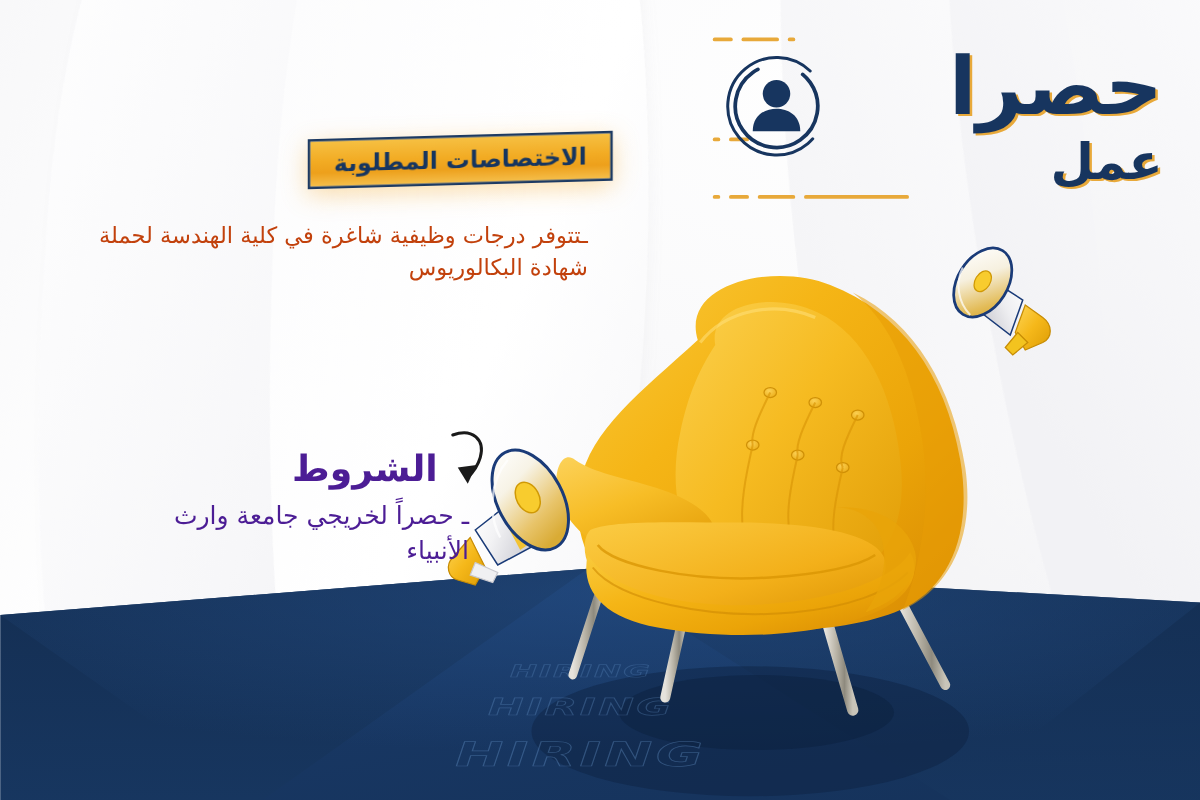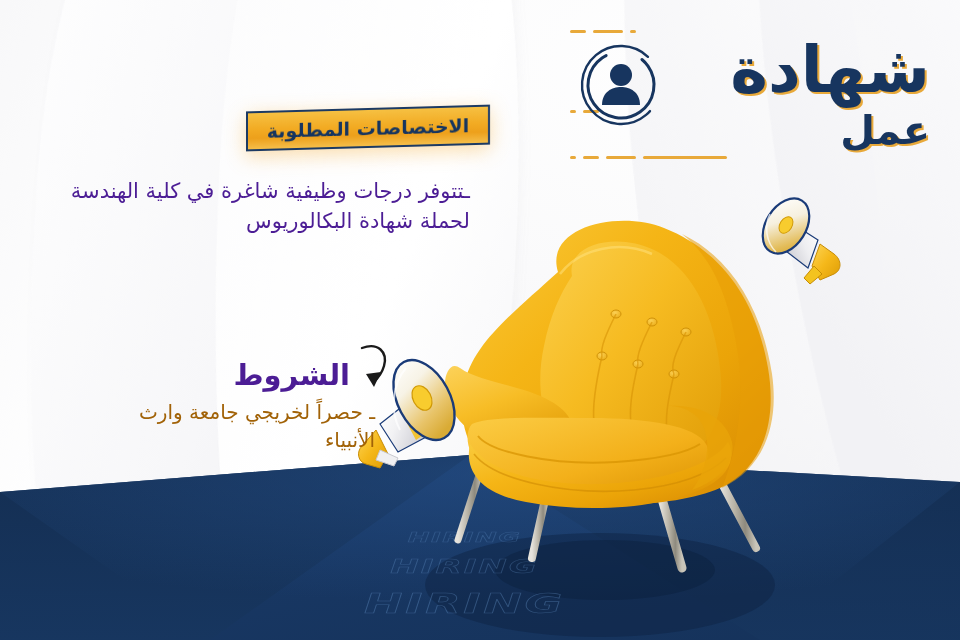--- a/index.html
+++ b/index.html
@@ -109,32 +109,32 @@
     box-sizing:border-box;
   }
   .banner span{
     font-size:19px;font-weight:bold;color:#16355f;letter-spacing:0;
   }
 
   
   .spec-body{
     position:absolute;right:490px;top:176px;width:400px;
     text-align:right;direction:rtl;
-    font-size:21px;line-height:1.45;color:#4c1d95;font-weight:500;
+    font-size:18px;line-height:1.45;color:#c2410c;font-weight:500;
   }
 
   .cond-title{
     position:absolute;right:610px;top:358px;
     font-size:29px;font-weight:bold;color:#4c1d95;direction:rtl;
     text-align:right;
   }
   .cond-body{
     position:absolute;right:585px;top:398px;width:260px;
     text-align:right;direction:rtl;
-    font-size:20px;line-height:1.4;color:#a16207;font-weight:500;
+    font-size:20px;line-height:1.4;color:#4c1d95;font-weight:500;
   }
   .curve-arrow{position:absolute;left:352px;top:340px;width:46px;height:54px;}
 
   
   .chair{position:absolute;left:420px;top:218px;width:400px;height:360px;}
   .chair svg{display:block}
 
   
   .mega{position:absolute;}
   .mega-left{left:336px;top:338px;width:150px;height:140px;}
@@ -354,21 +354,21 @@
 
   <div class="headline">
 
     <div class="dash-row" style="margin-right:72px;">
       <span class="dash d-xs"></span>
       <span class="dash d-md"></span>
       <span class="dash d-sm"></span>
     </div>
 
     <div class="hl-line" style="margin-top:2px;">
-      <span class="hl-word">شهادة</span>
+      <span class="hl-word">حصرا</span>
 
       
       <span class="avatar-badge">
         <svg width="86" height="86" viewBox="0 0 86 86">
           <circle cx="43" cy="43" r="33" fill="none" stroke="#17355f" stroke-width="3" stroke-dasharray="160 38" stroke-linecap="round" transform="rotate(-35 43 43)"></circle>
           <circle cx="43" cy="43" r="39" fill="none" stroke="#17355f" stroke-width="2.4" stroke-dasharray="118 60" stroke-linecap="round" transform="rotate(140 43 43)"></circle>
           <circle cx="43" cy="33" r="11" fill="#17355f"></circle>
           <path d="M24,63 C24,50 34,45 43,45 C52,45 62,50 62,63 Z" fill="#17355f"></path>
         </svg>
       </span>

